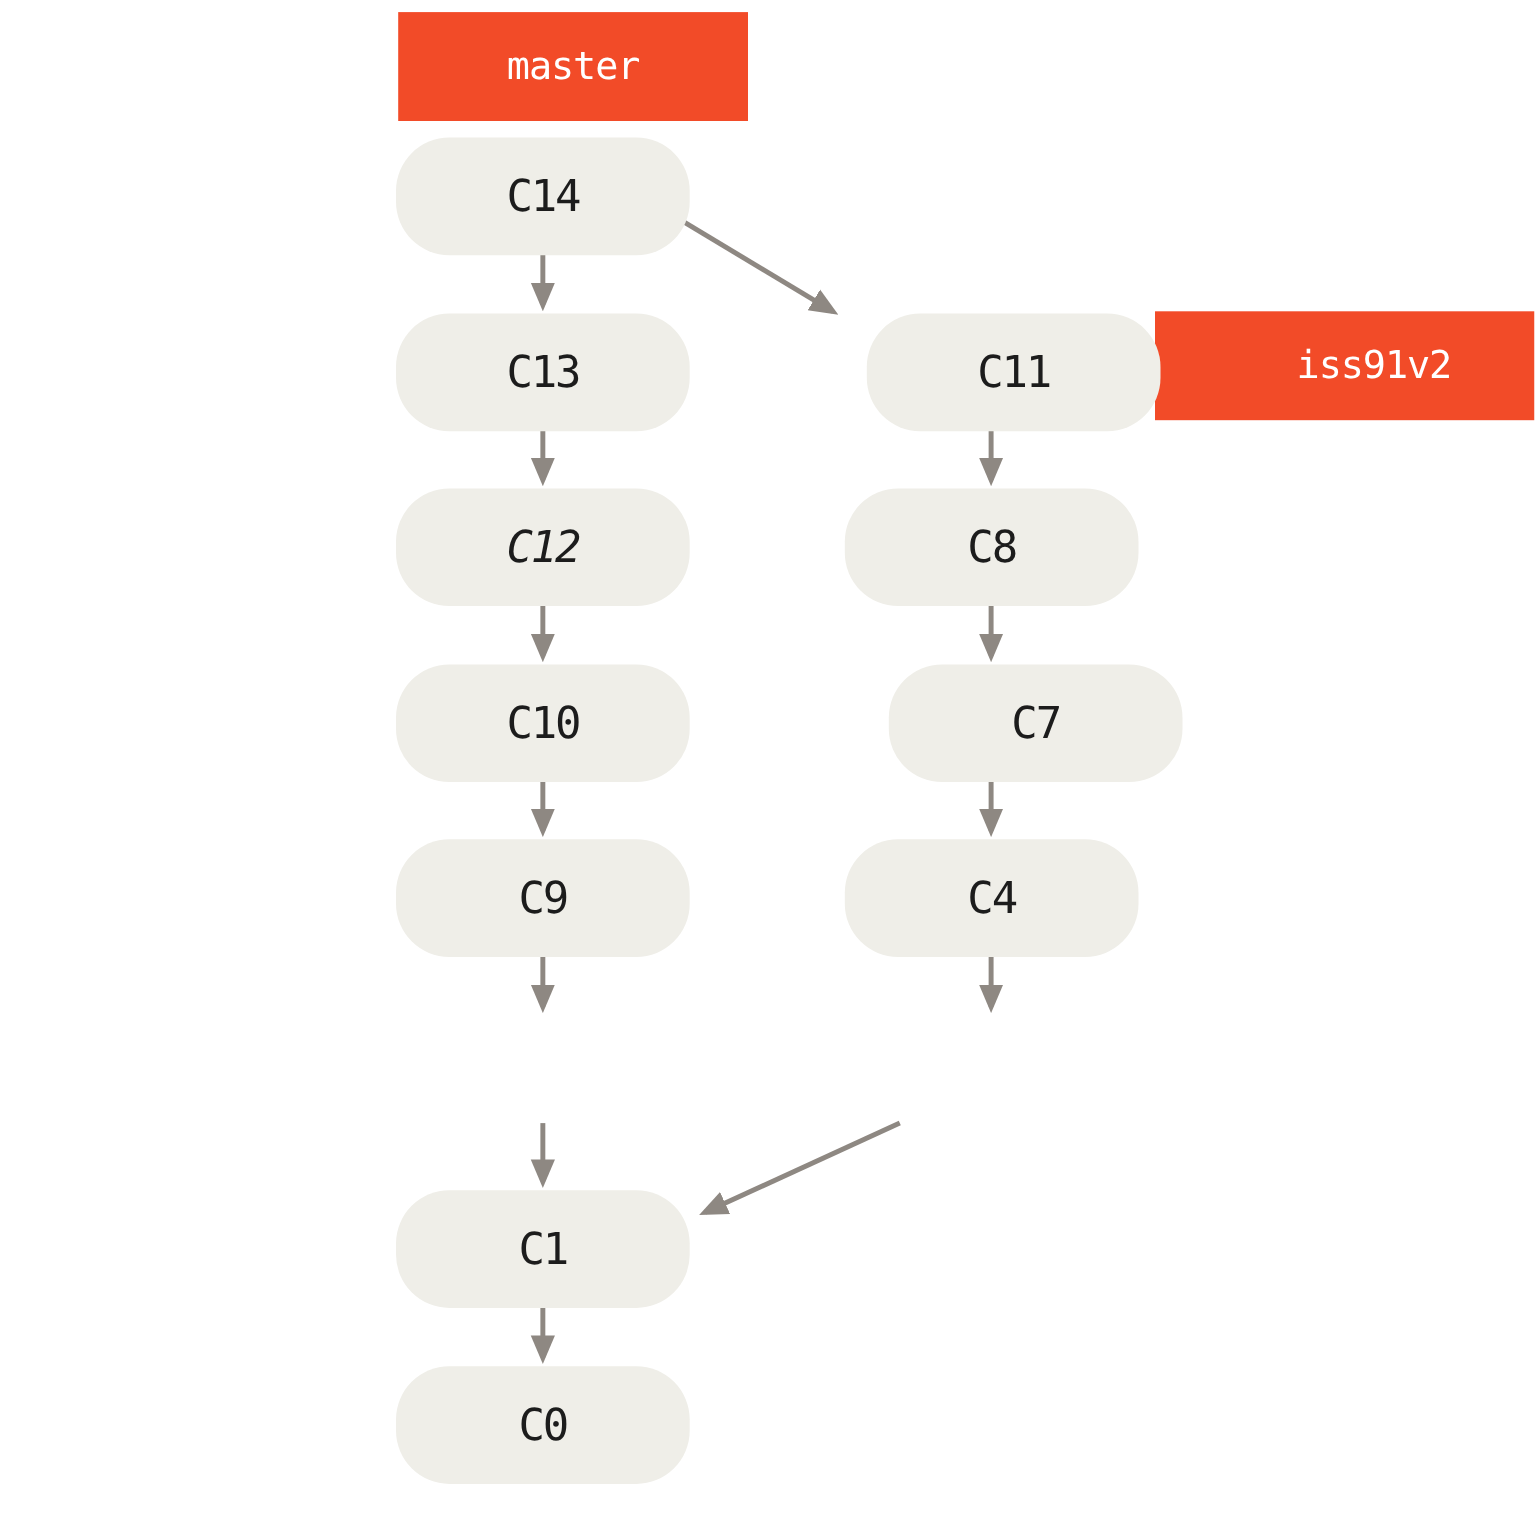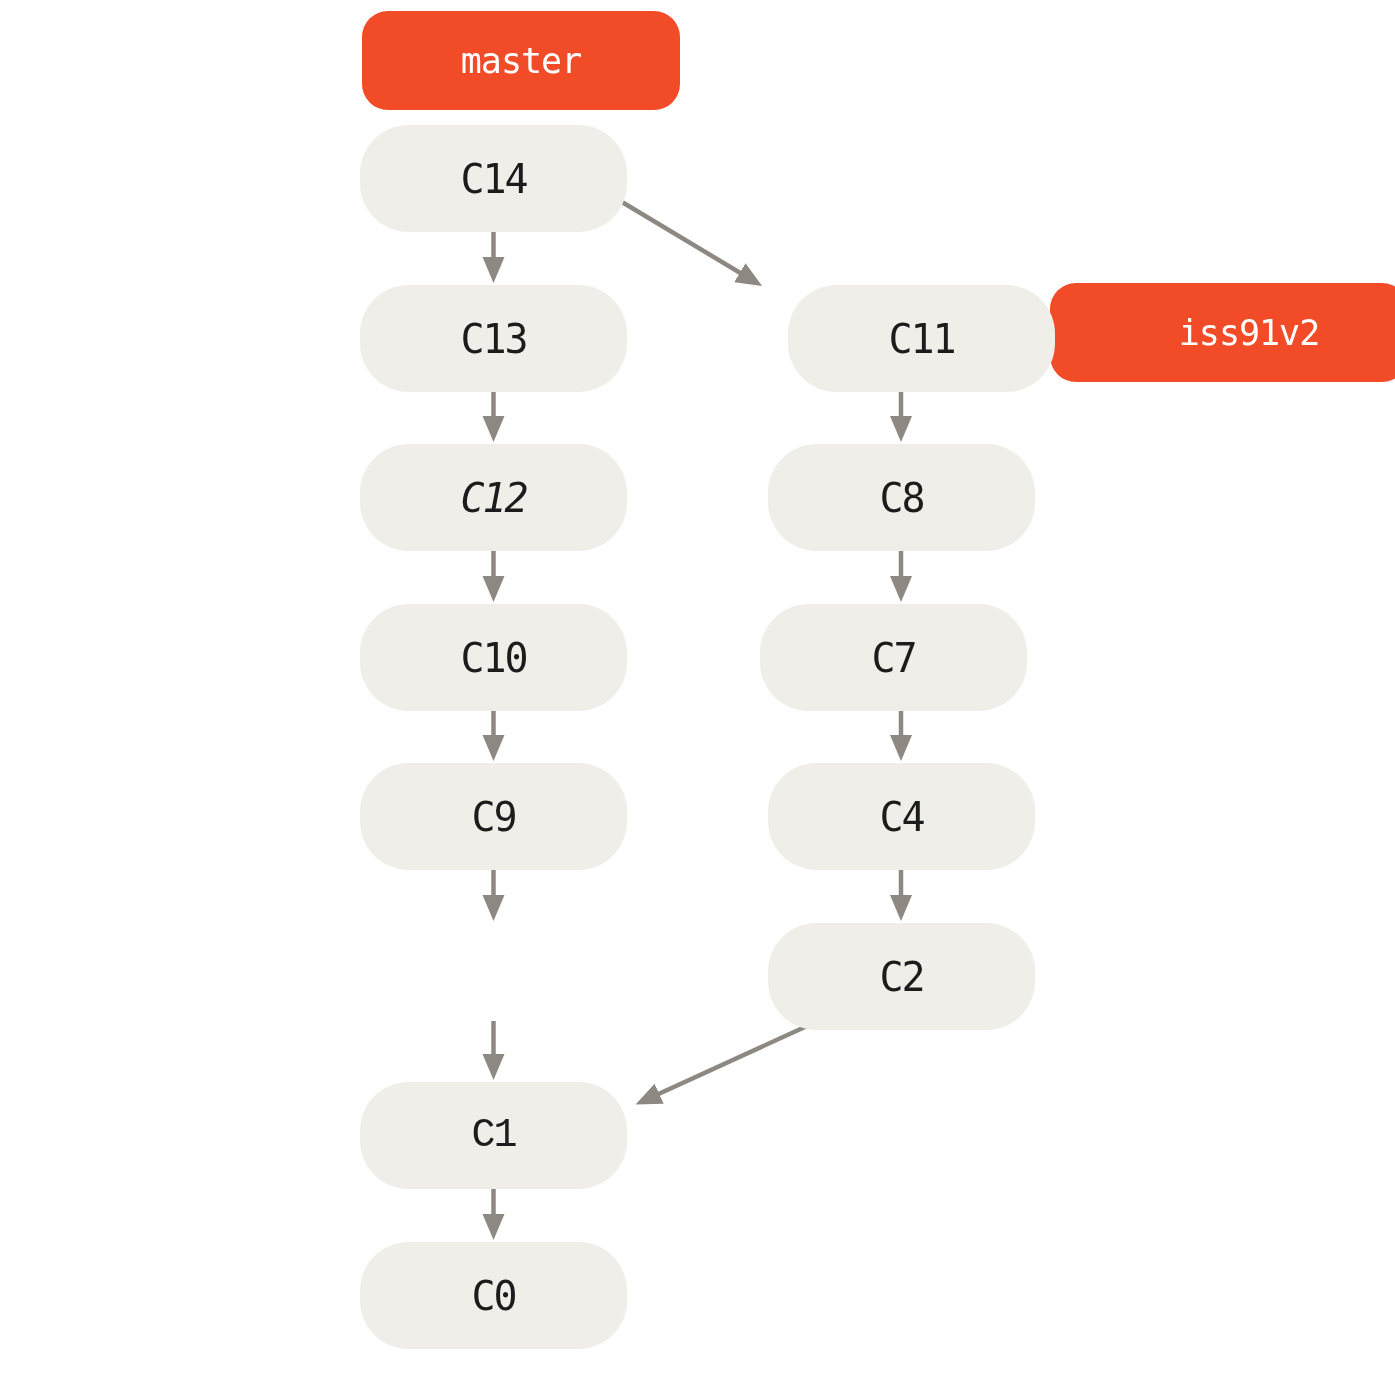--- a/index.html
+++ b/index.html
@@ -45,21 +45,20 @@
     position: absolute;
     width: 318px;
     height: 99px;
     background: #f24b28;
     display: flex;
     align-items: center;
     justify-content: center;
     color: #ffffff;
     font-size: 35px;
     letter-spacing: -1px;
-    border-radius: 26px;
   }
 </style>
 </head>
 <body>
 
 <div id="stage">
 
   <svg id="edge-layer" width="1395" height="1383" viewBox="0 0 1395 1383" xmlns="http://www.w3.org/2000/svg">
     <defs>
       <marker id="arrowhead" markerUnits="userSpaceOnUse" markerWidth="26" markerHeight="24" viewBox="0 0 26 24" refX="20" refY="12" orient="auto">
@@ -101,36 +100,33 @@
   </div>
   <div class="commit-node" style="left:360px; top:444px;font-style:italic;">
     <span>C12</span>
   </div>
   <div class="commit-node" style="left:360px; top:604px;">
     <span>C10</span>
   </div>
   <div class="commit-node" style="left:360px; top:763px;">
     <span>C9</span>
   </div>
-  <div class="commit-node" style="left:360px; top:1082px;font-family:Liberation Mono, monospace;">
+  <div class="commit-node" style="left:360px; top:1082px;">
     <span>C1</span>
   </div>
   <div class="commit-node" style="left:360px; top:1242px;">
     <span>C0</span>
   </div>
 
   <div class="commit-node" style="left:788px; top:285px;">
     <span>C11</span>
   </div>
   <div class="commit-node" style="left:768px; top:444px;">
     <span>C8</span>
   </div>
-  <div class="commit-node" style="left:760px; top:604px;">
+  <div class="commit-node" style="left:808px; top:604px;">
     <span>C7</span>
   </div>
   <div class="commit-node" style="left:768px; top:763px;">
     <span>C4</span>
   </div>
-  <div class="commit-node" style="left:768px; top:923px;">
-    <span>C2</span>
-  </div>
 
 </div>
 
 </body></html>

